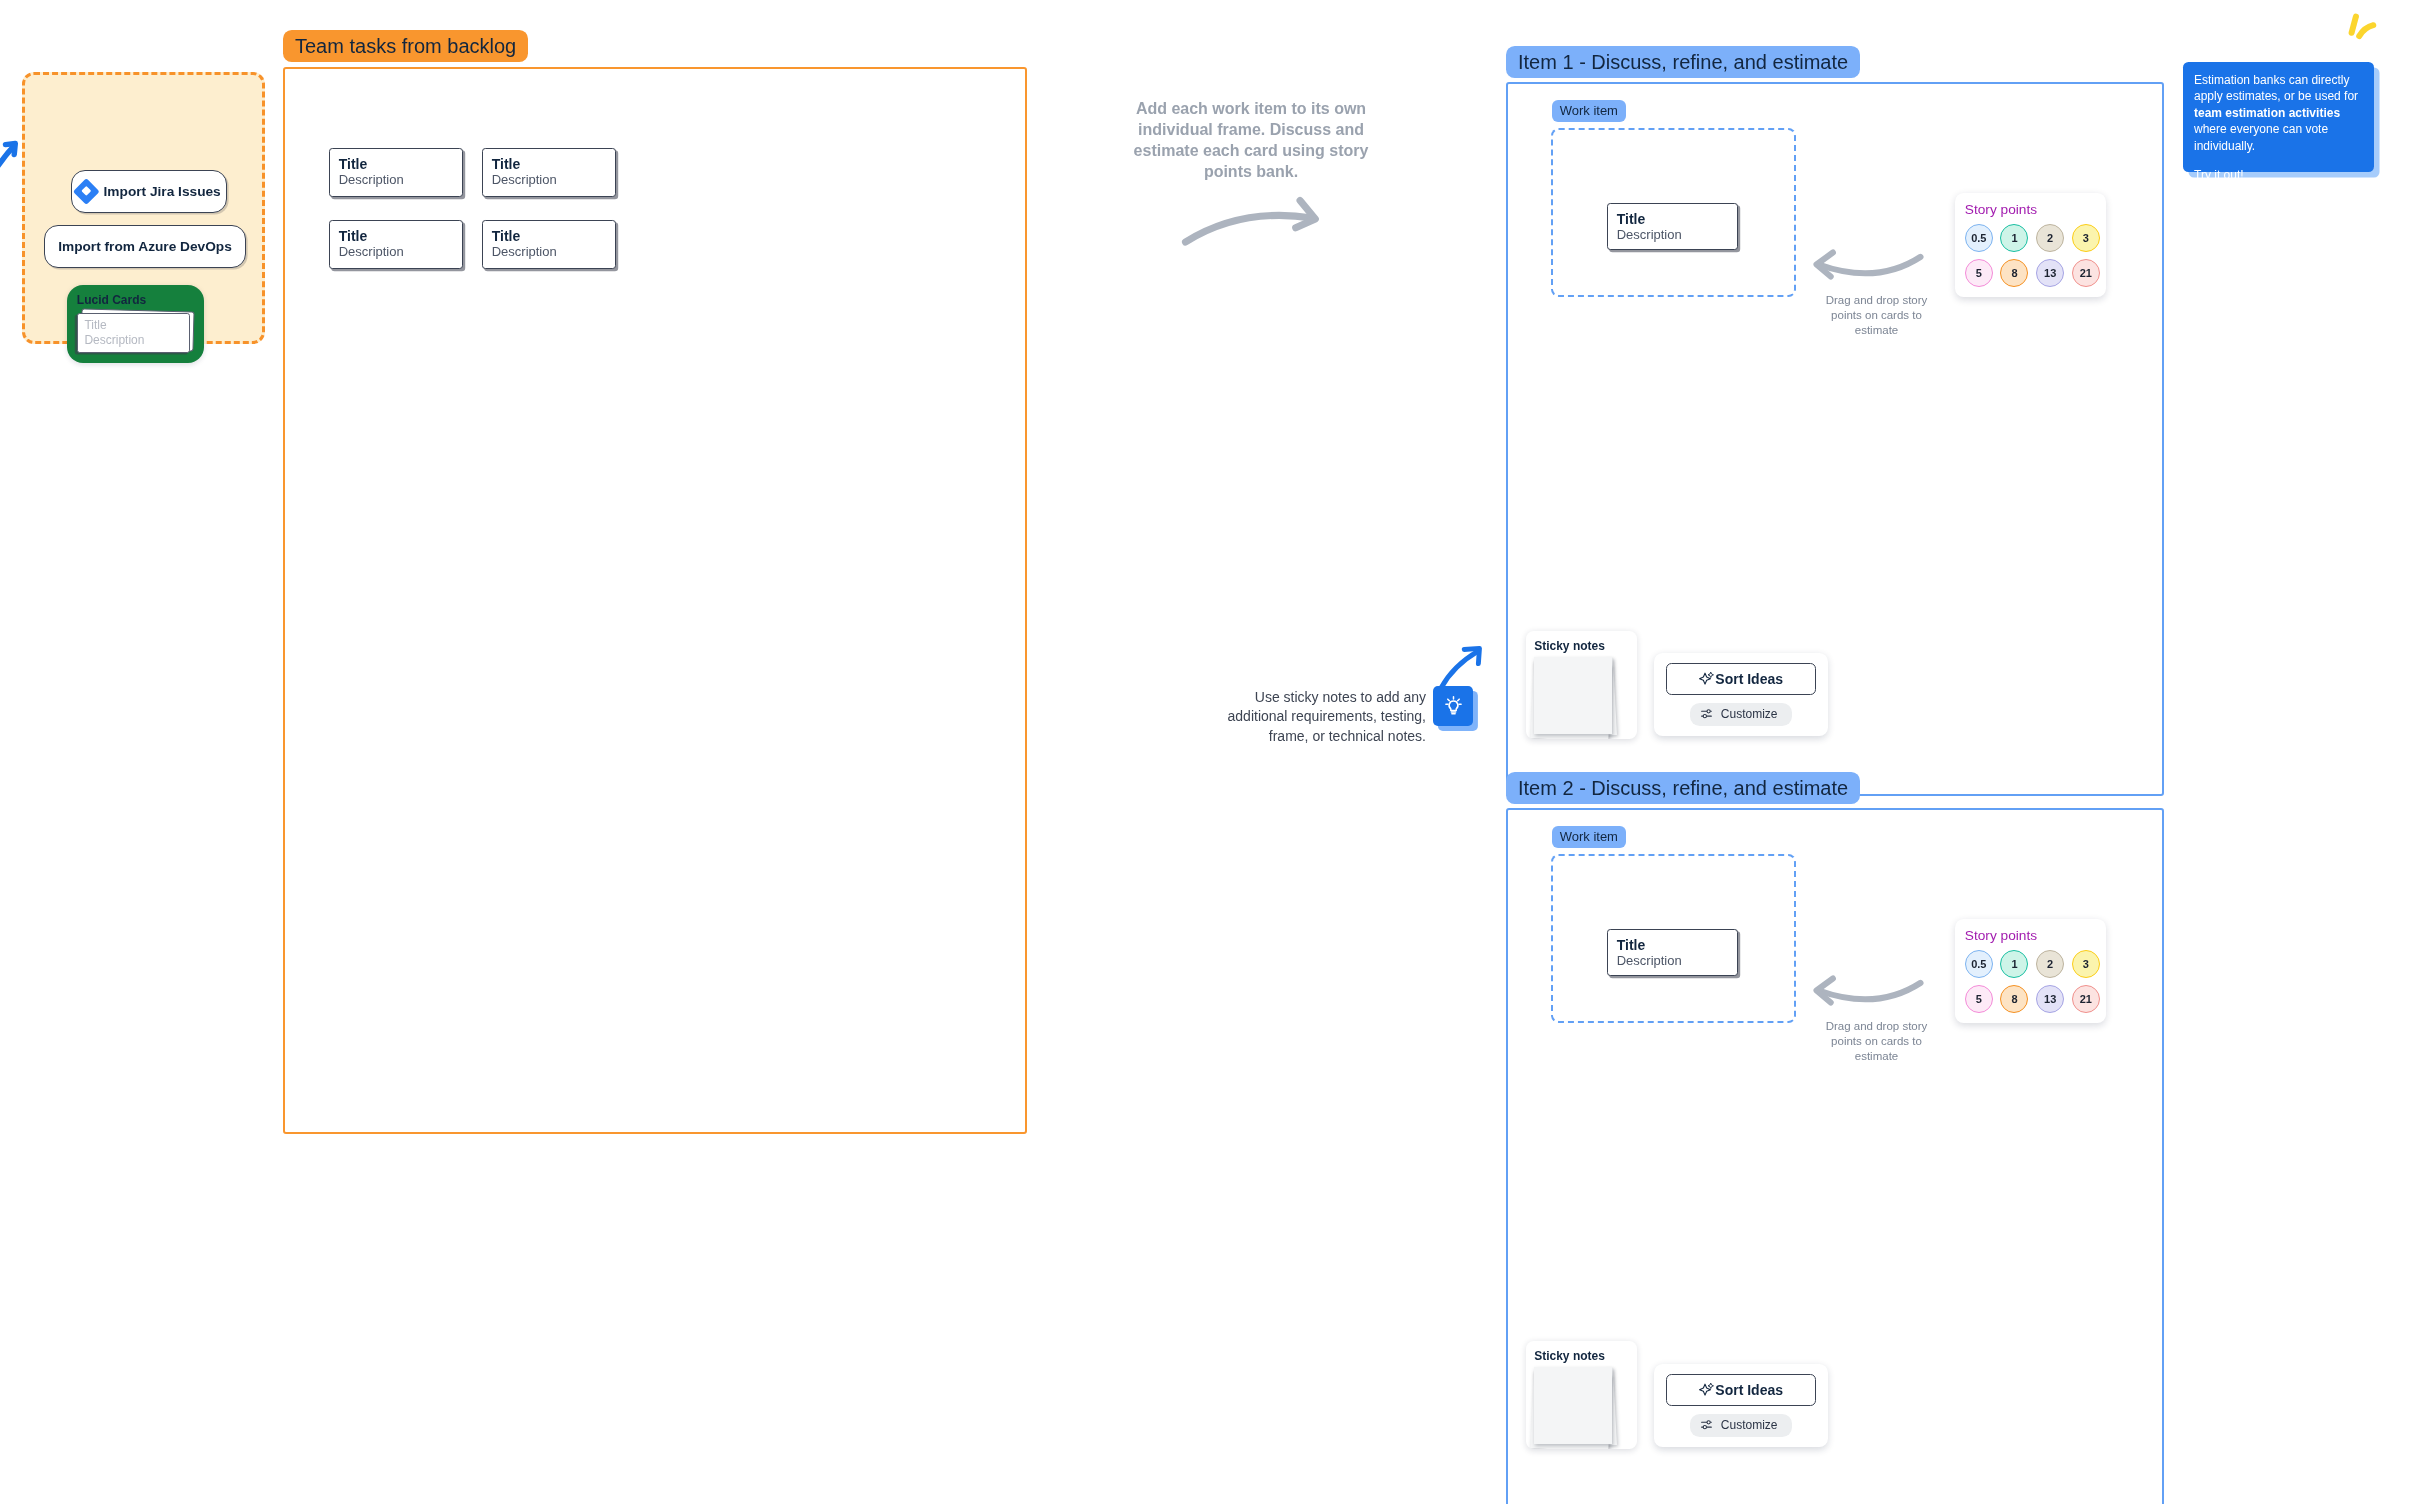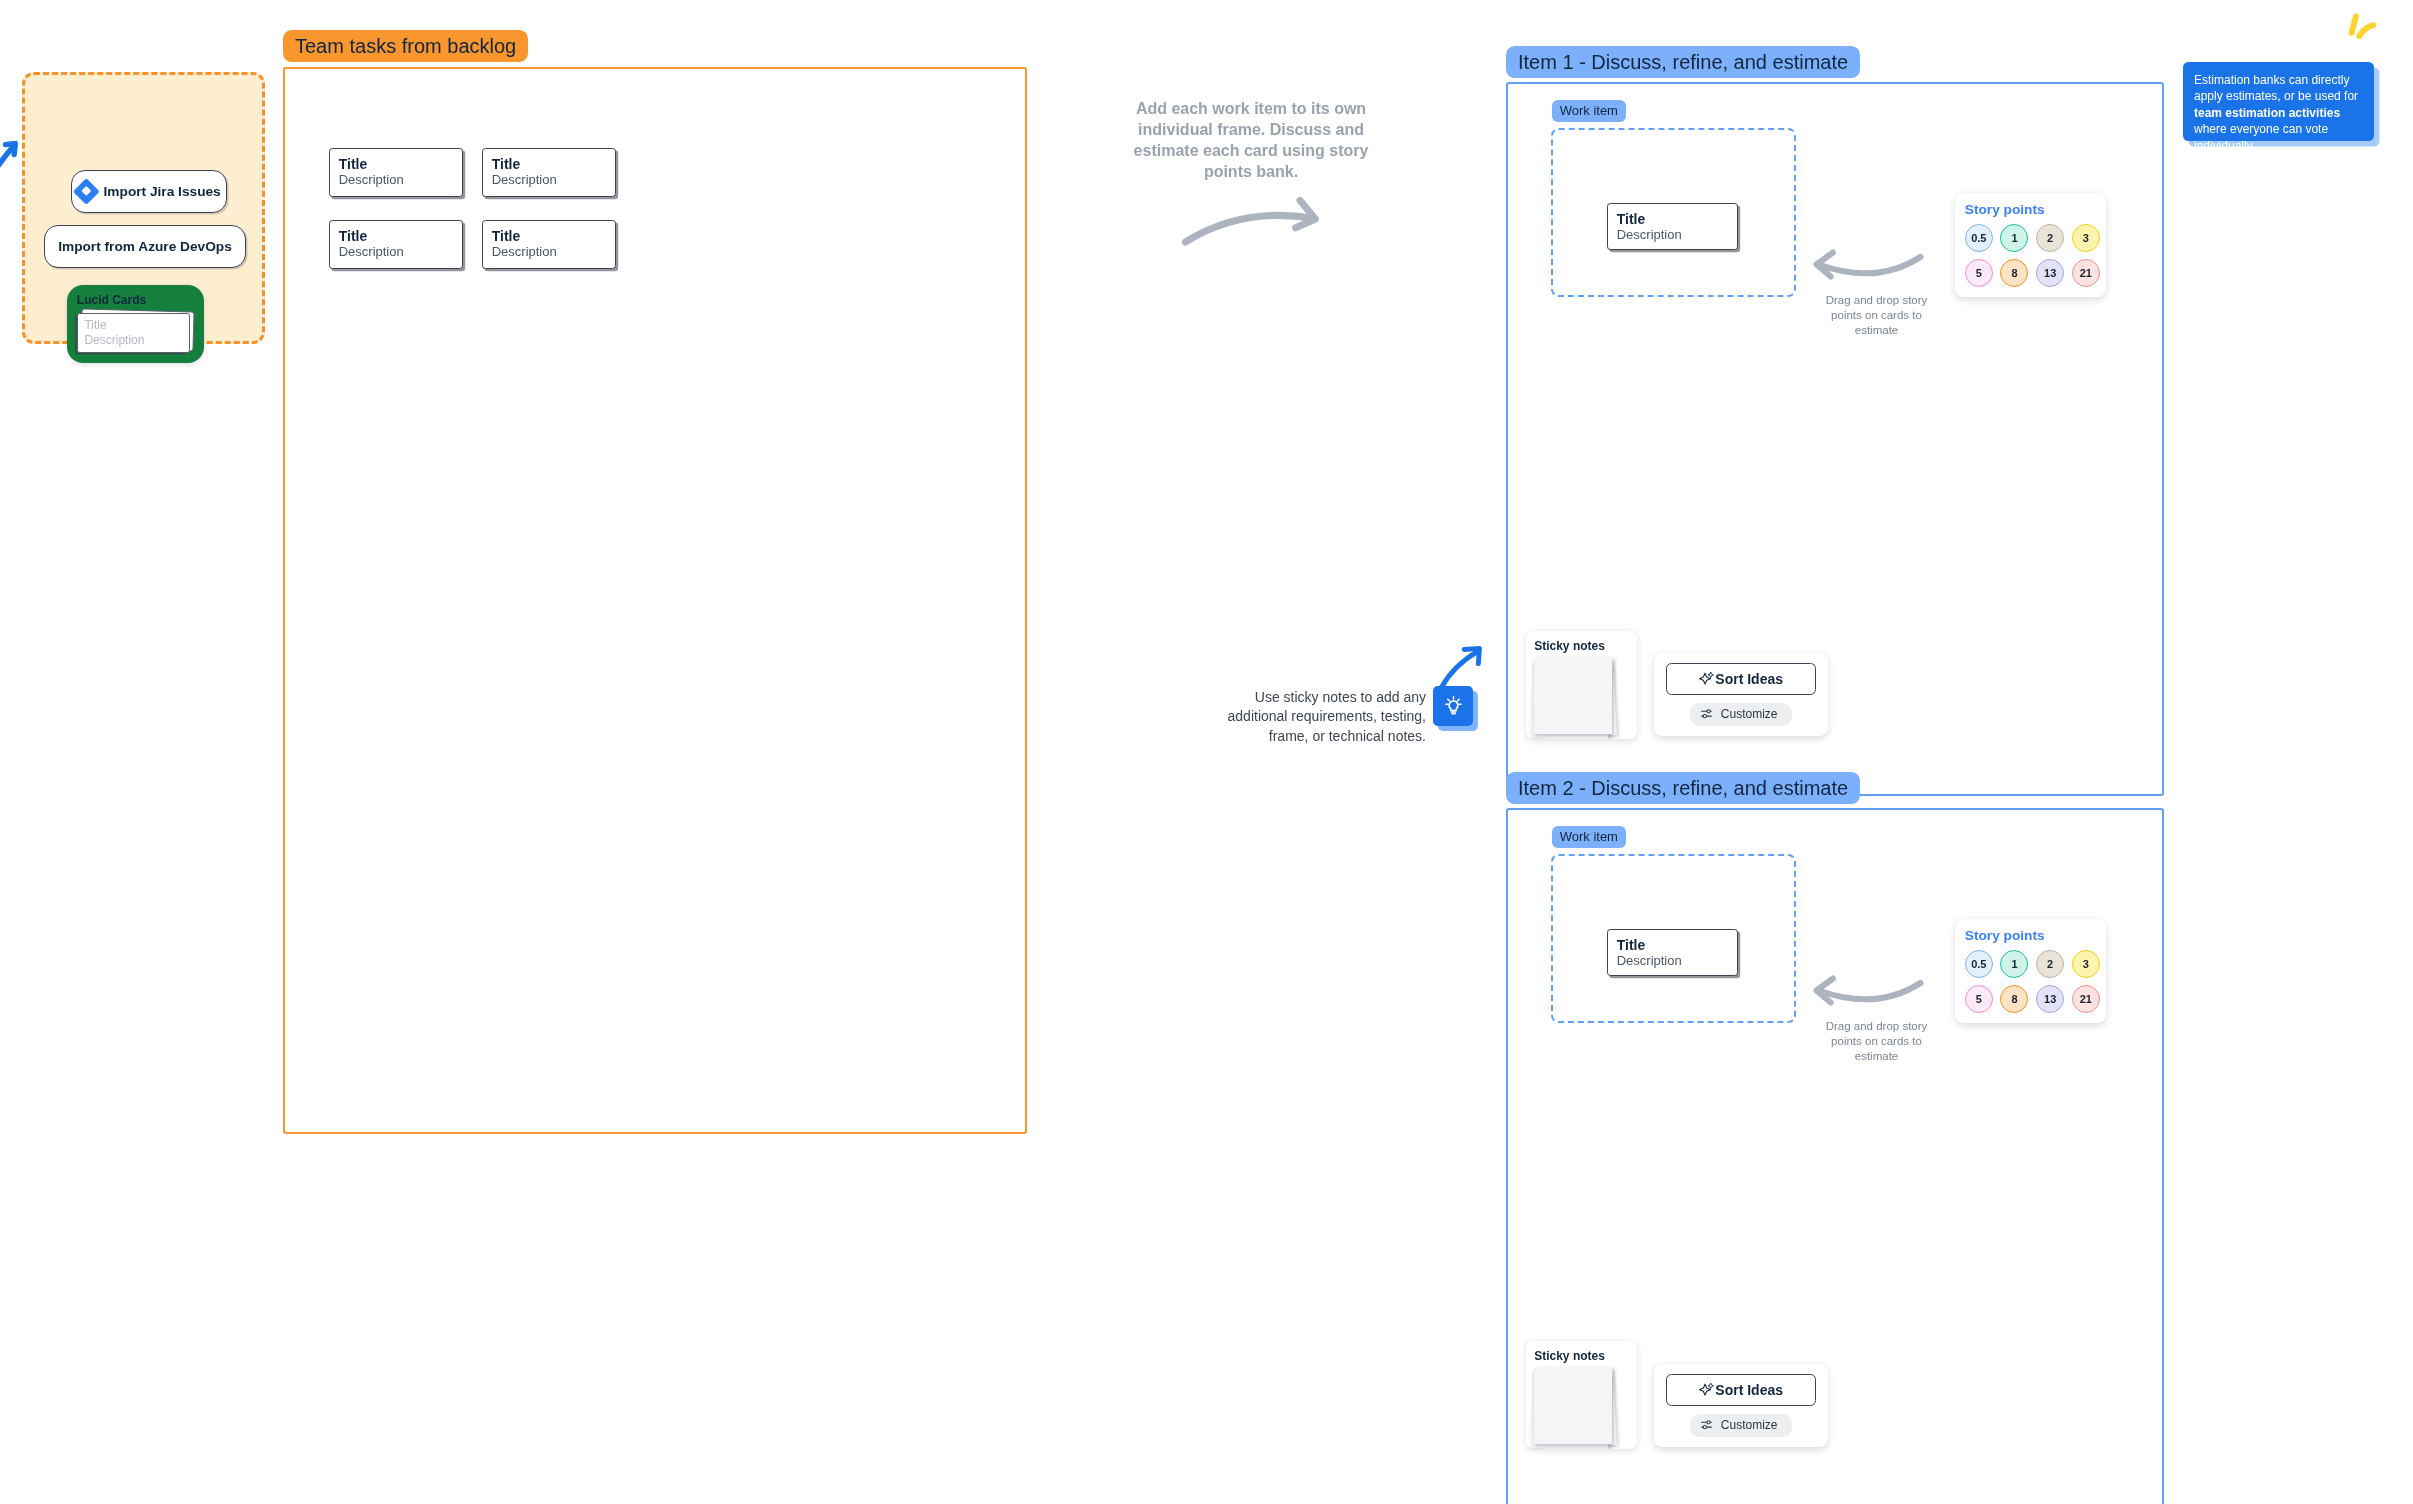--- a/index.html
+++ b/index.html
@@ -109,21 +109,21 @@
   }
 
   
   .sp-bank{
     background:#ffffff;
     border-radius:8.7px;
     box-shadow:0 2.2px 7.7px rgba(20,30,60,.15);
     box-sizing:border-box;
     padding:8.7px 9.8px 11px 9.8px;
   }
-  .sp-title{font-weight:bold;color:#3b82f6;}
+  .sp-title{font-weight:normal;color:#a21caf;}
   .sp-grid{
     display:grid;
     grid-template-columns:repeat(4,1fr);
     gap:6.6px 7.7px;
     margin-top:7.7px;
   }
   .sp-token{
     border-radius:50%;
     display:flex;align-items:center;justify-content:center;
     box-sizing:border-box;
@@ -292,21 +292,21 @@
 </svg>
 
 <div class="abs bulb" style="left:1433px;top:686px;width:40px;height:40px;">
   <svg width="25" height="25" viewBox="0 0 46 46">
     <path d="M23 13 a8 8 0 0 0 -5 14.3 v3.2 h10 v-3.2 A8 8 0 0 0 23 13 z" fill="none" stroke="#ffffff" stroke-width="2.8" stroke-linejoin="round"></path>
     <path d="M19 33 h8 M20 36.5 h6" stroke="#ffffff" stroke-width="2.8" stroke-linecap="round"></path>
     <path d="M23 5 v4 M9 19 h4 M33 19 h4 M12.5 9.5 l2.8 2.8 M33.5 9.5 l-2.8 2.8" stroke="#ffffff" stroke-width="2.8" stroke-linecap="round"></path>
   </svg>
 </div>
 
-<div class="abs callout" style="left:2183px;top:62px;width:191px;height:79px;font-size:12px;line-height:1.38;">
+<div class="abs callout" style="left:2183px;top:62px;width:191px;height:110px;font-size:12px;line-height:1.38;">
   <div>
     <span>Estimation banks can directly apply estimates, or be used for </span><b>team estimation activities</b><span> where everyone can vote individually.</span>
   </div>
   <div class="tryit">Try it out!</div>
 </div>
 
 <div class="abs" style="left:1506px;top:22px;width:656px;height:727px;margin-top:24px;">
 
   <div class="frame-label blue">Item 1 - Discuss, refine, and estimate</div>
 

